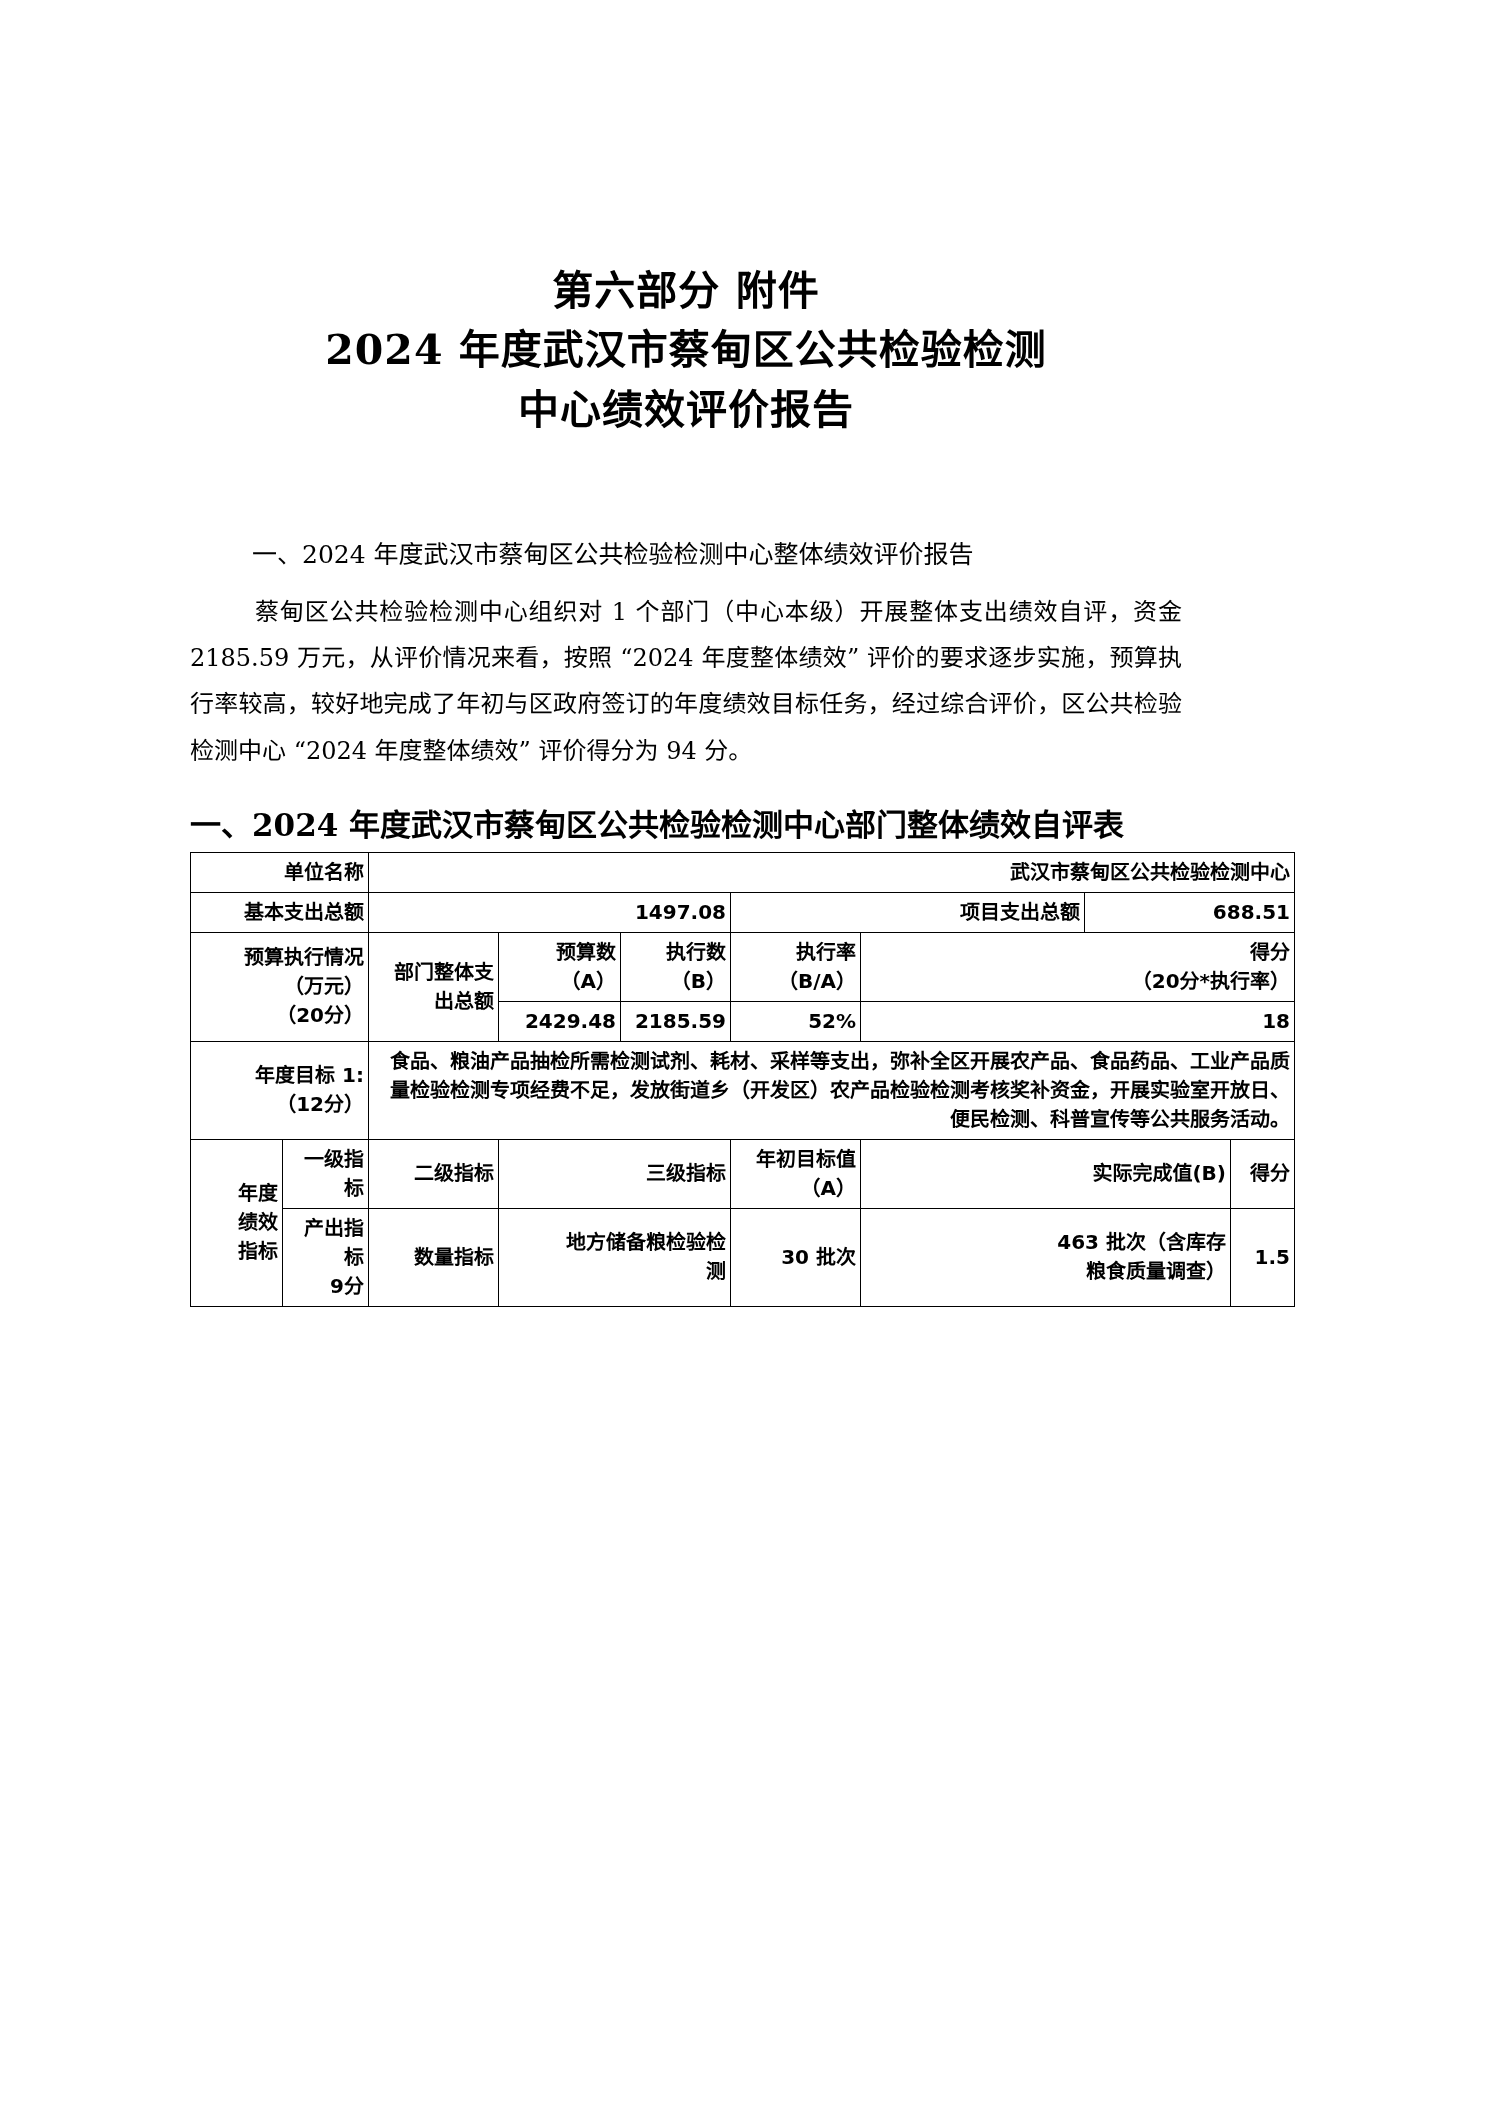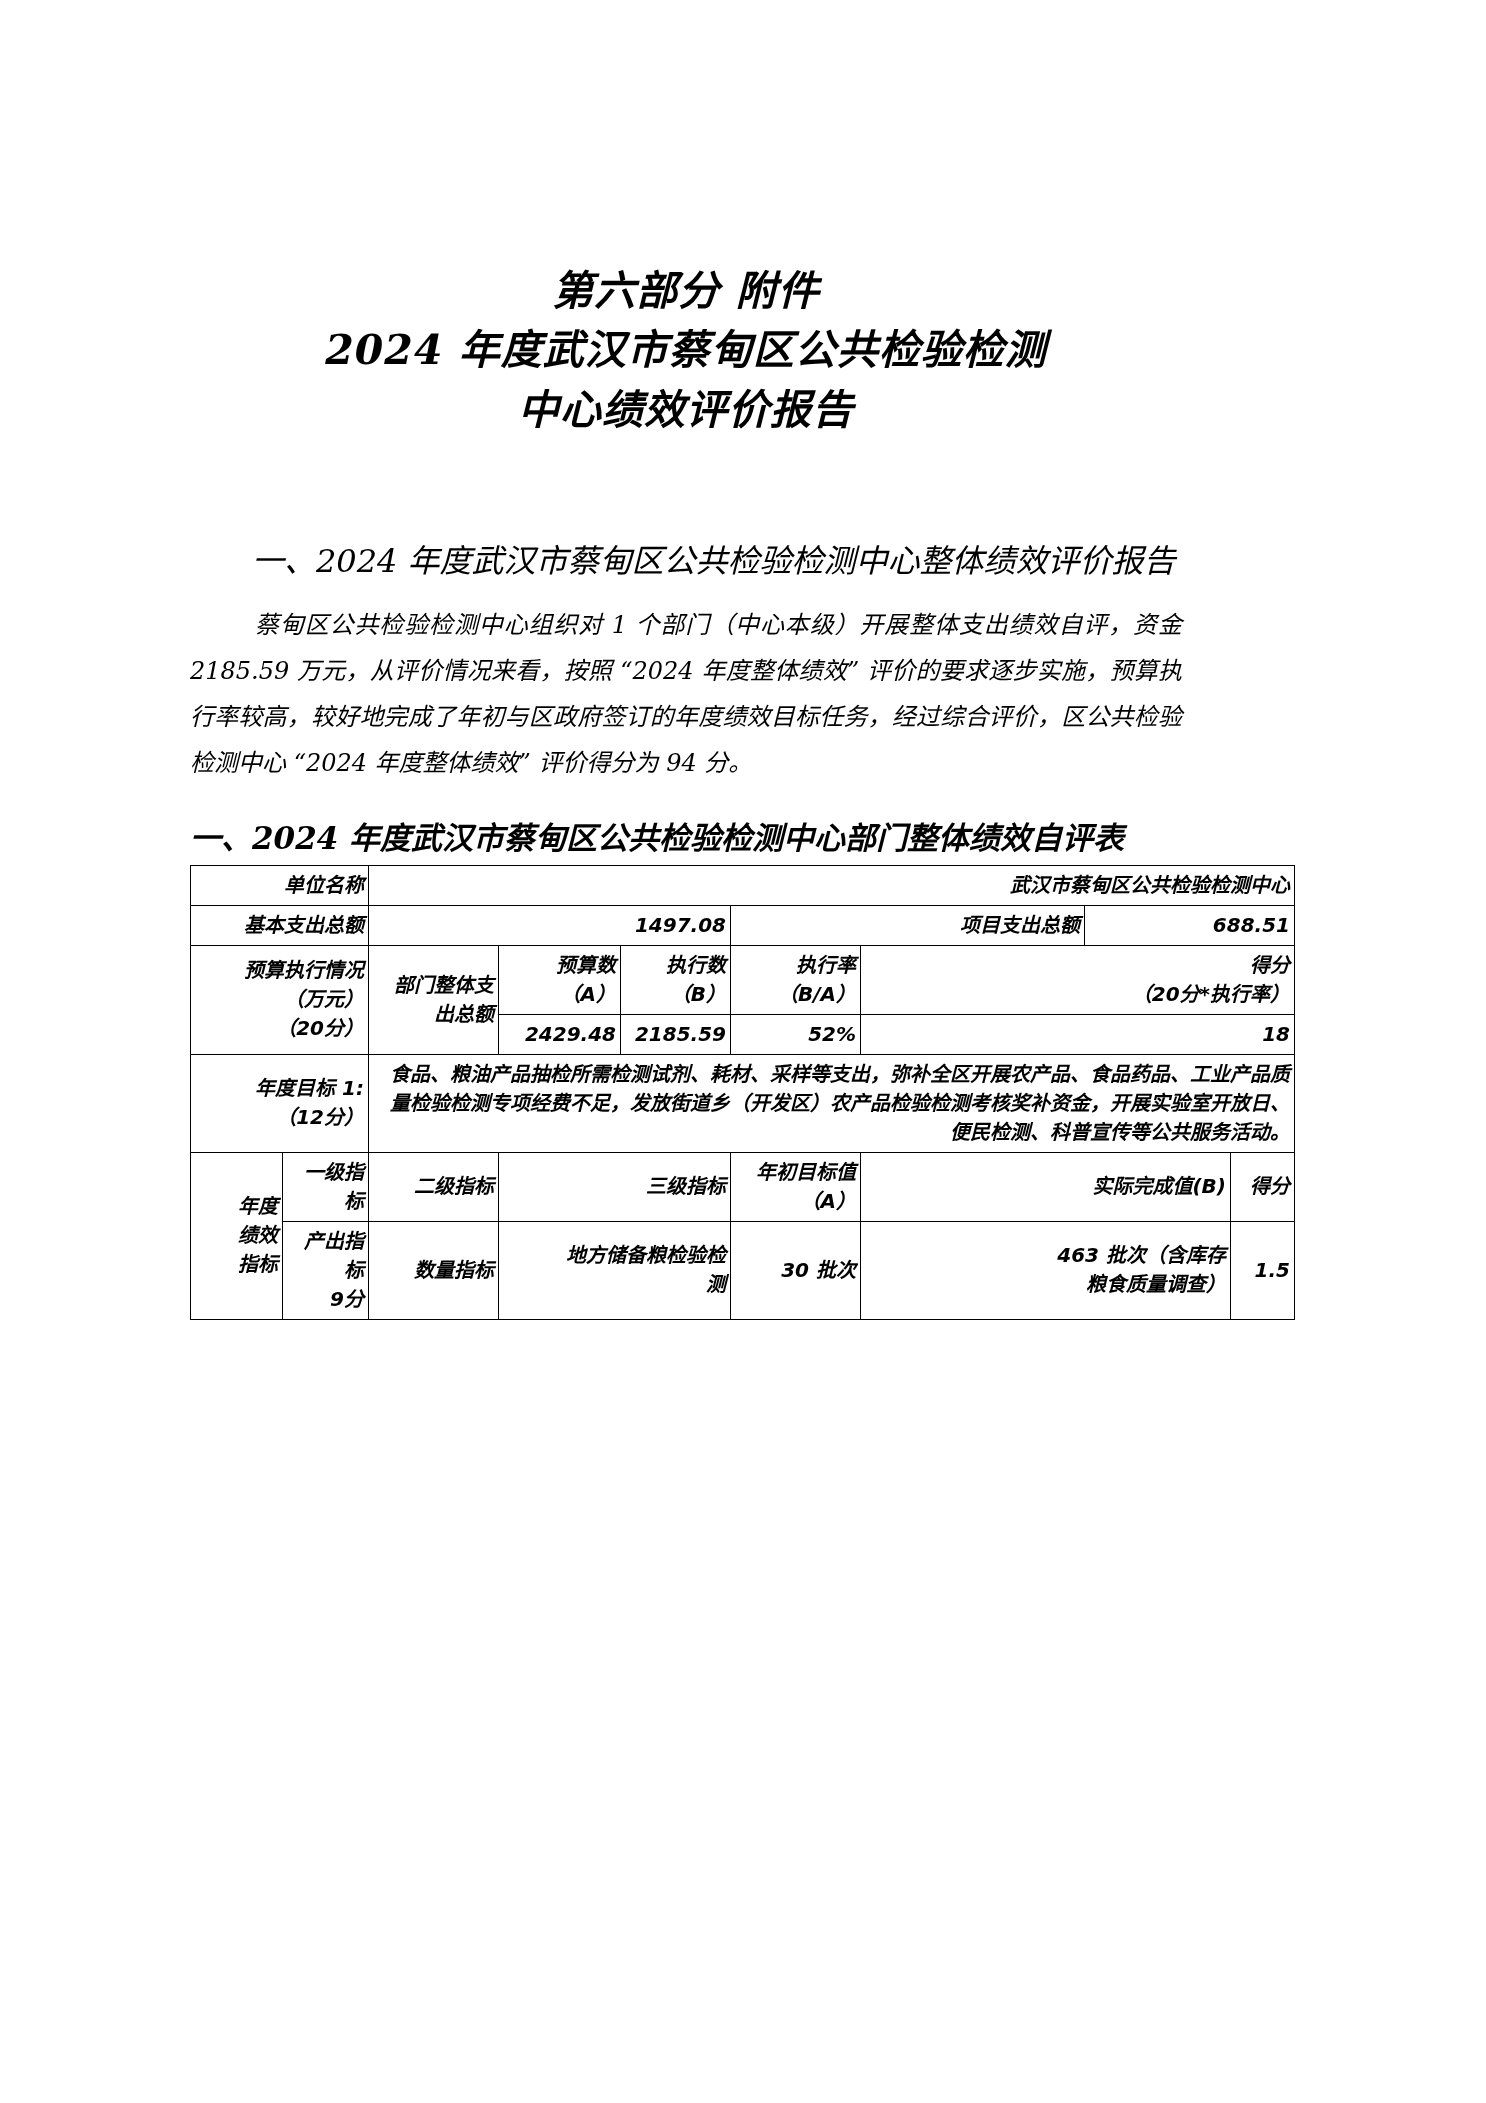--- a/index.html
+++ b/index.html
@@ -14,40 +14,39 @@
     color: #000000;
     position: relative;
     overflow: hidden;
   }
   .page {
     width: 1372px;
     height: 2103px;
     box-sizing: border-box;
     padding: 0 190px;
     position: relative;
-    font-style: italic;
   }
 
   
   .title-block {
     padding-top: 262px;
     text-align: center;
   }
   .title-line {
     font-size: 41px;
     font-weight: bold;
     line-height: 1.45;
     letter-spacing: 1px;
     font-family: "DejaVu Serif", "Liberation Serif", serif;
   }
 
   
   .section-para {
     margin-top: 92px;
-    font-size: 32px;
+    font-size: 25px;
     line-height: 1.85;
     text-align: justify;
     text-justify: inter-ideograph;
   }
   .section-para .indent {
     display: inline-block;
     width: 62px;
   }
 
   .body-para {

